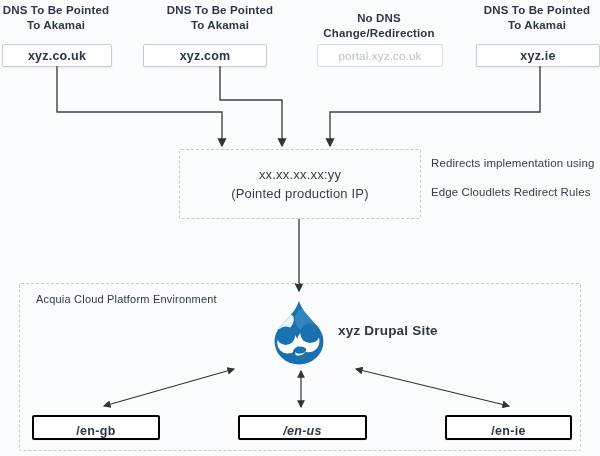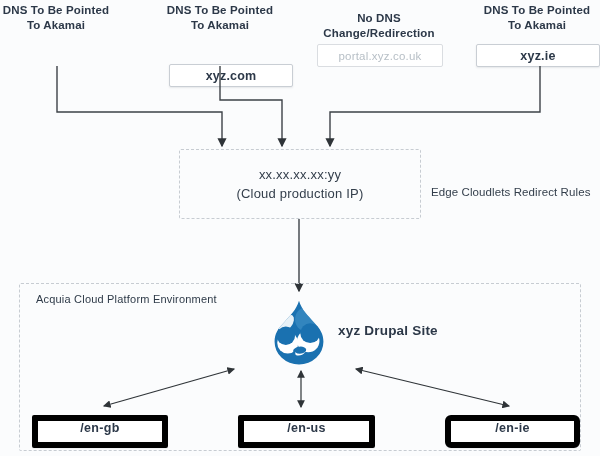--- a/index.html
+++ b/index.html
@@ -42,22 +42,22 @@
     position:absolute;left:36px;top:293px;font-size:11px;font-weight:500;
     color:#2e3a48;letter-spacing:.2px;
   }
   #druplicon{position:absolute;left:266px;top:299px;width:66px;height:67px;}
   #drupal-site-label{
     position:absolute;left:338px;top:323px;font-size:13.5px;font-weight:700;
     color:#2c3848;letter-spacing:.2px;text-align:right;
   }
   .pathbox{
     position:absolute;top:415px;height:21px;background:#ffffff;
-    border:6px solid #000000;border-radius:2px;
-    display:flex;align-items:flex-start;justify-content:center;
+    border:2px solid #000000;border-radius:2px;
+    display:flex;align-items:flex-end;justify-content:center;
     font-size:12.5px;font-weight:700;color:#2c3848;letter-spacing:.3px;
     box-shadow:0 1px 1px rgba(40,50,60,.06);
   }
   #connectors{position:absolute;left:0;top:0;width:600px;height:456px;pointer-events:none;}
 </style>
 </head>
 <body>
 
 <div id="canvas">
 
@@ -71,21 +71,24 @@
   </div>
   <div class="toplabel" style="left:309px;margin-top:8px;">
     <span style="display:block">No DNS</span>
     <span style="display:block">Change/Redirection</span>
   </div>
   <div class="toplabel" style="left:467px;">
     <span style="display:block">DNS To Be Pointed</span>
     <span style="display:block">To Akamai</span>
   </div>
 
-  <div class="dombox" style="left:169px;width:122px;margin-top:20px;">
+  <div class="dombox" style="left:2px;width:108px;">
+    <span>xyz.co.uk</span>
+  </div>
+  <div class="dombox" style="left:143px;width:122px;">
     <span>xyz.com</span>
   </div>
   <div class="dombox" style="left:476px;width:122px;">
     <span>xyz.ie</span>
   </div>
   <div class="dombox muted" style="left:317px;width:124px;">
     <span>portal.xyz.co.uk</span>
   </div>
 
   <svg id="connectors" viewBox="0 0 600 456" xmlns="http://www.w3.org/2000/svg">
@@ -102,23 +105,24 @@
     </g>
     <g fill="none" stroke="#2f3438" stroke-width="1.2">
       <polyline points="234,369 104,406" marker-start="url(#ah)" marker-end="url(#ah)"></polyline>
       <polyline points="301,371 301,407" marker-start="url(#ah)" marker-end="url(#ah)"></polyline>
       <polyline points="356,369 509,406" marker-start="url(#ah)" marker-end="url(#ah)"></polyline>
     </g>
   </svg>
 
   <div id="akamai-box" class="dashedbox">
     <div class="akamai-line">xx.xx.xx.xx:yy</div>
-    <div class="akamai-line">(Cloud production IP)</div>
+    <div class="akamai-line">(Pointed production IP)</div>
   </div>
 
+  <div class="annot" style="top:157px;">Redirects implementation using</div>
   <div class="annot" style="top:186px;">Edge Cloudlets Redirect Rules</div>
 
   <div id="acquia-box" class="dashedbox"></div>
   <div id="acquia-label">Acquia Cloud Platform Environment</div>
 
   <svg id="druplicon" viewBox="0 0 100 100" xmlns="http://www.w3.org/2000/svg">
     <defs>
       <clipPath id="dropclip">
         <path d="M50,2 C54,16 64,25 72,34 C82,44 87,52 87,64 A37,34.5 0 1 1 13,64 C13,52 18,44 28,34 C36,25 46,16 50,2 Z"></path>
       </clipPath>
@@ -133,20 +137,20 @@
       <circle cx="67" cy="51" r="15" fill="#1a71b0"></circle>
       <ellipse cx="51" cy="77" rx="10" ry="5.5" transform="rotate(-8 51 77)" fill="#1a71b0"></ellipse>
       <path d="M44,80 Q52,85 60,79 Q53,87 45,84 Z" fill="#ffffff"></path>
     </g>
   </svg>
   <div id="drupal-site-label">xyz Drupal Site</div>
 
   <div class="pathbox" style="left:32px;width:124px;">
     <span>/en-gb</span>
   </div>
-  <div class="pathbox" style="left:238px;width:125px;">
+  <div class="pathbox" style="left:238px;width:125px;font-style:italic;">
     <span>/en-us</span>
   </div>
-  <div class="pathbox" style="left:445px;width:123px;border-radius:6px;">
+  <div class="pathbox" style="left:445px;width:123px;">
     <span>/en-ie</span>
   </div>
 
 </div>
 
 </body></html>

